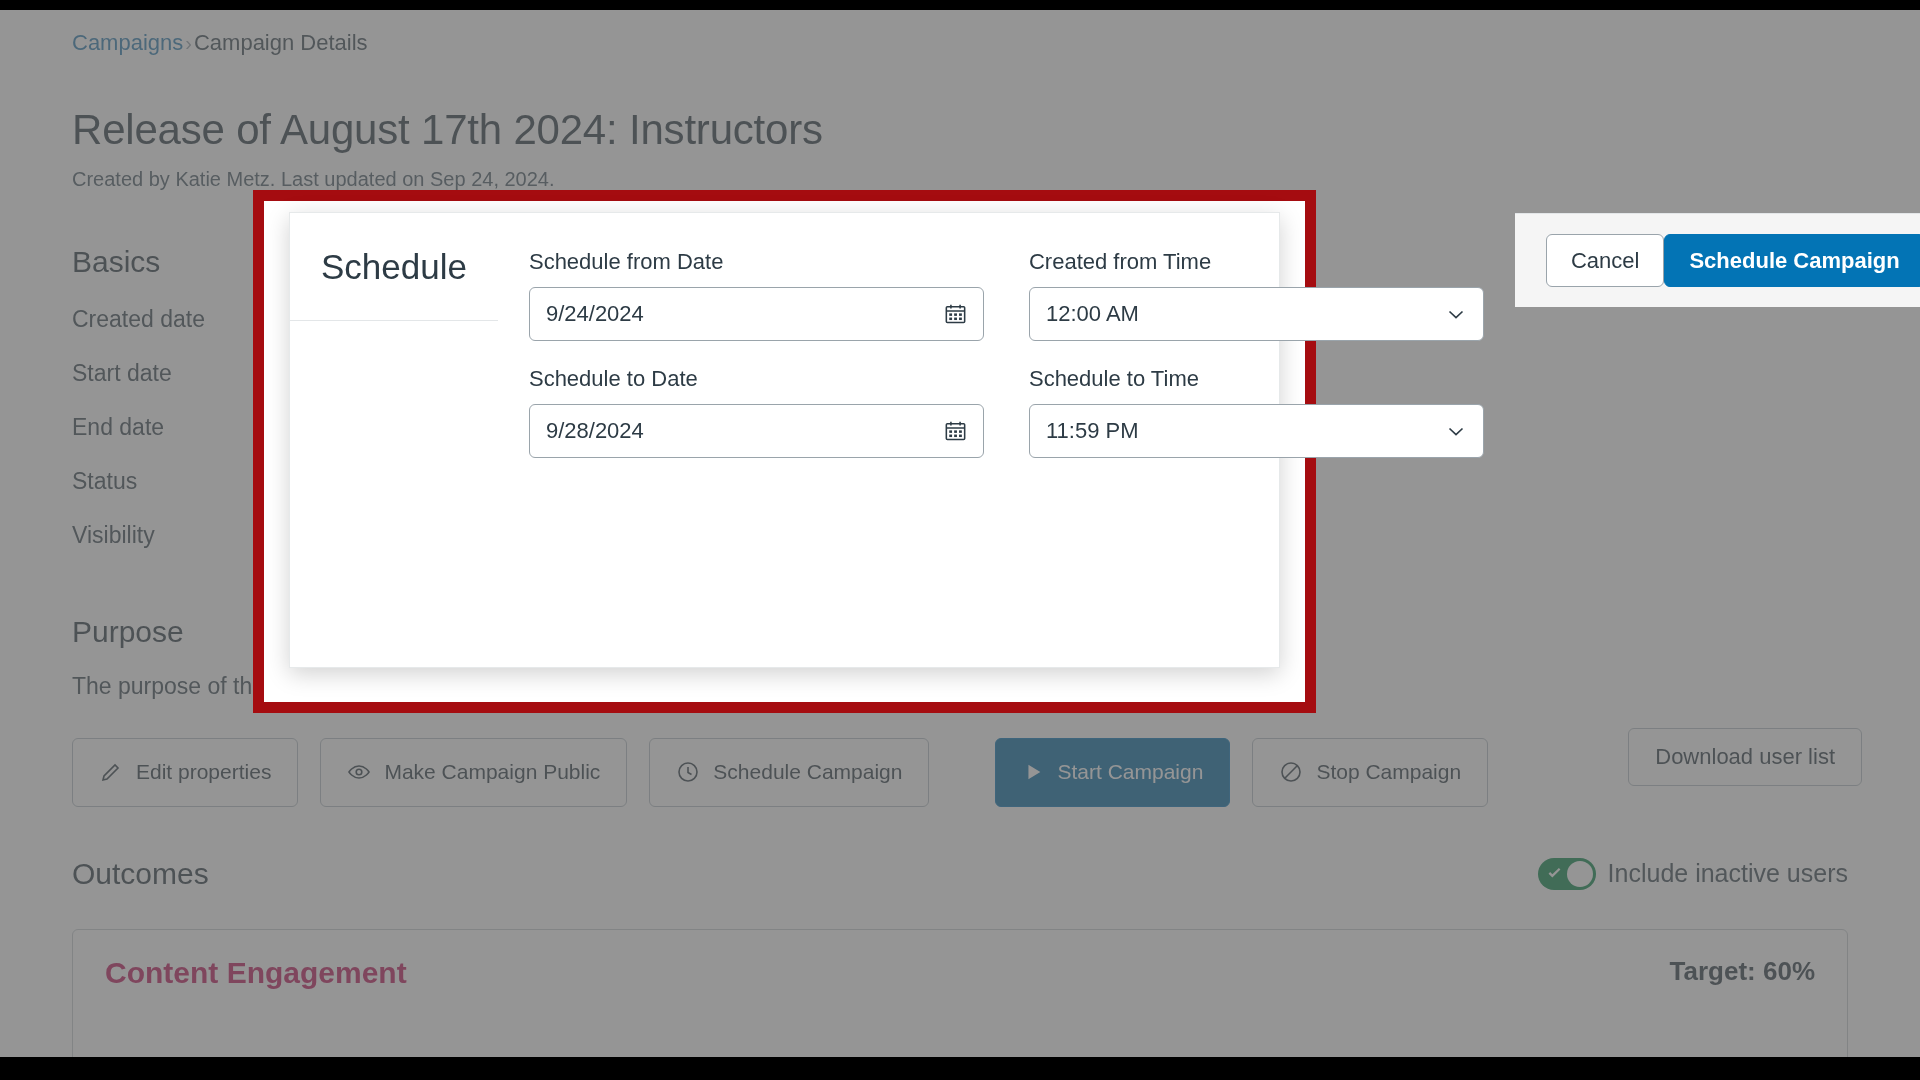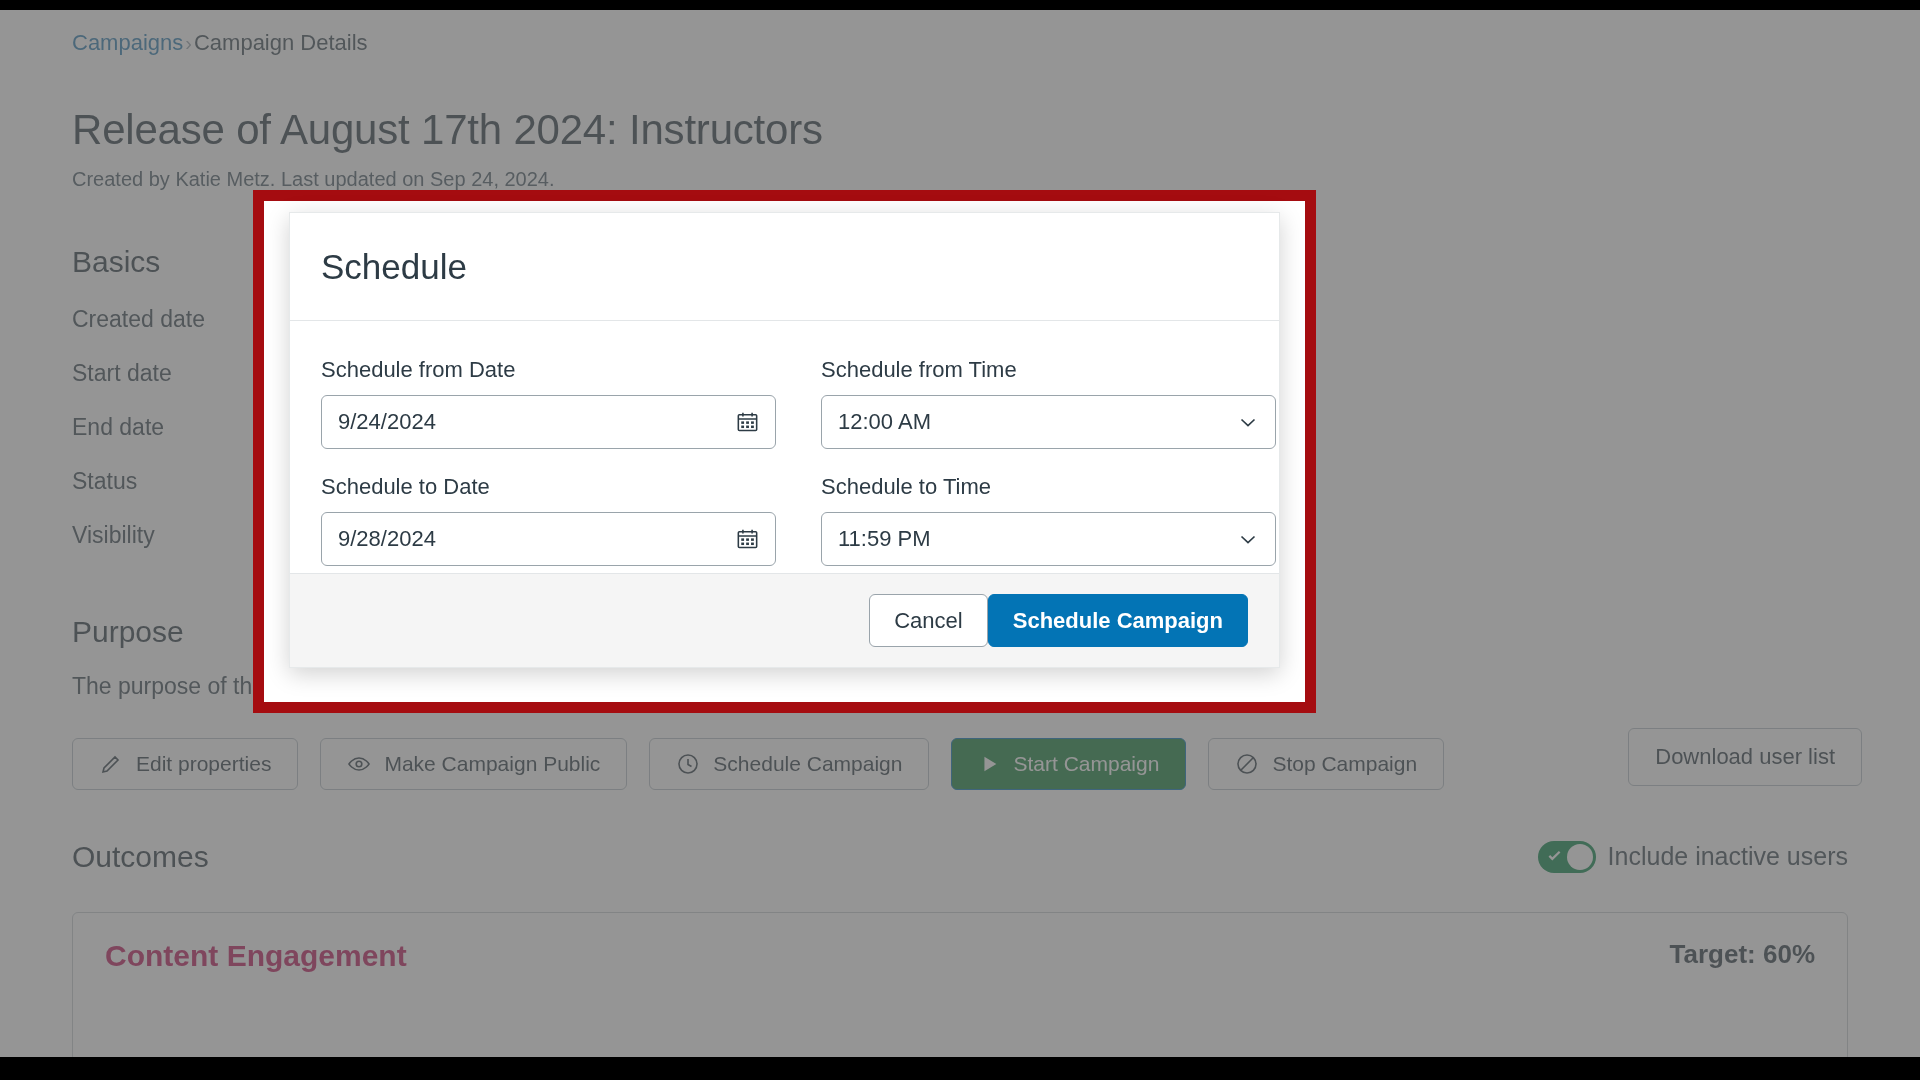--- a/index.html
+++ b/index.html
@@ -92,34 +92,35 @@
   .action-toolbar {
     margin-top: 36px;
     display: flex;
     align-items: center;
     gap: 22px;
   }
   .action-btn {
     display: flex;
     align-items: center;
     gap: 13px;
-    height: 52px;
+    height: 69px;
     padding: 0 26px;
     border: 1px solid #b5bfc6;
     border-radius: 6px;
     background: #ffffff;
     font-size: 21px;
     color: #2d3b45;
     cursor: pointer;
     white-space: nowrap;
   }
   .action-btn.primary {
-    background: #15803d;
+    background: #0369a1;
     border-color: #0374b5;
     color: #ffffff;
+    margin-left: 44px;
   }
   .act-icon { display: flex; align-items: center; }
 
   
   #outcomes-section { margin-top: 50px; }
   .outcomes-head {
     display: flex;
     align-items: center;
     justify-content: space-between;
     width: 1776px;
@@ -204,21 +205,21 @@
 
   
   #schedule-modal {
     position: absolute;
     left: 289px; top: 212px;
     width: 991px; height: 456px;
     background: #ffffff;
     border: 1px solid #e6e9ea;
     box-shadow: 0 6px 22px rgba(0,0,0,0.18);
     display: flex;
-    flex-direction: column;
+    flex-direction: row;
   }
   .modal-header {
     height: 108px;
     border-bottom: 1px solid #e3e6e8;
     display: flex;
     align-items: center;
     padding: 0 31px;
     flex: 0 0 auto;
   }
   .modal-title {
@@ -434,21 +435,21 @@
               <rect x="15.4" y="11.4" width="2.7" height="2.4" fill="#2d3b45" stroke="none"></rect>
               <rect x="6" y="15.4" width="2.7" height="2.4" fill="#2d3b45" stroke="none"></rect>
               <rect x="10.7" y="15.4" width="2.7" height="2.4" fill="#2d3b45" stroke="none"></rect>
               <rect x="15.4" y="15.4" width="2.7" height="2.4" fill="#2d3b45" stroke="none"></rect>
             </svg>
           </span>
         </div>
       </div>
 
       <div class="form-field">
-        <label class="form-label">Schedule from Time</label>
+        <label class="form-label">Created from Time</label>
         <div class="input-shell select">
           <span class="input-value">12:00 AM</span>
           <span class="input-affix">
             <svg width="24" height="24" viewBox="0 0 24 24" fill="none" stroke="#2d3b45" stroke-width="1.7">
               <path d="M5.5 9.5L12 15.5l6.5-6"></path>
             </svg>
           </span>
         </div>
       </div>
 

